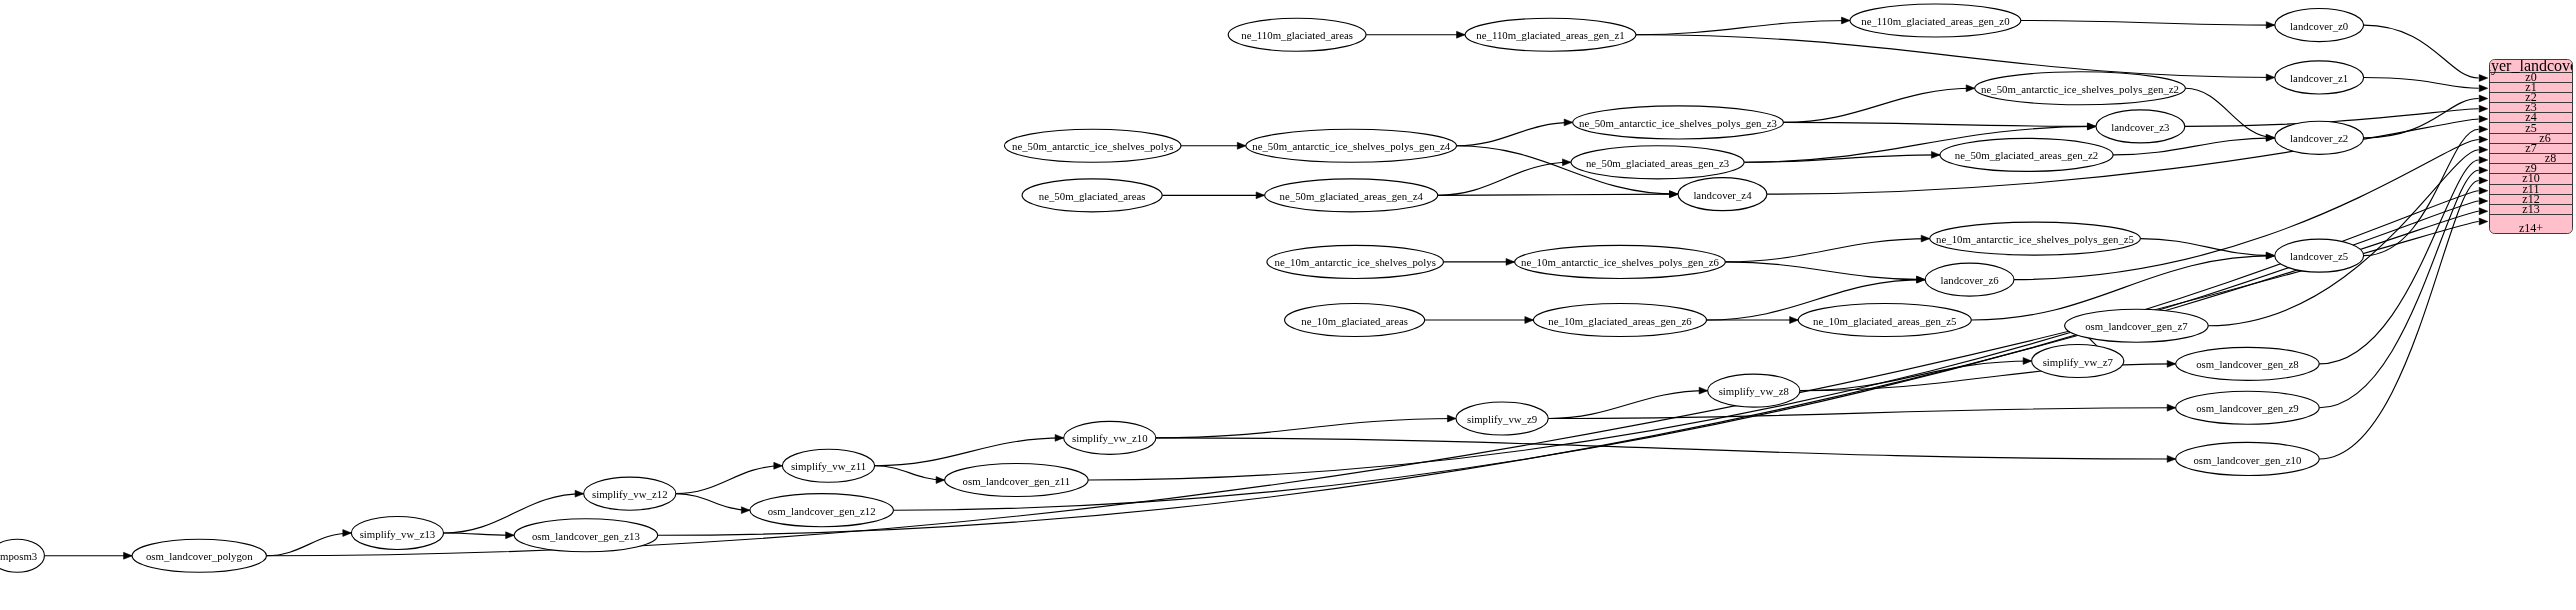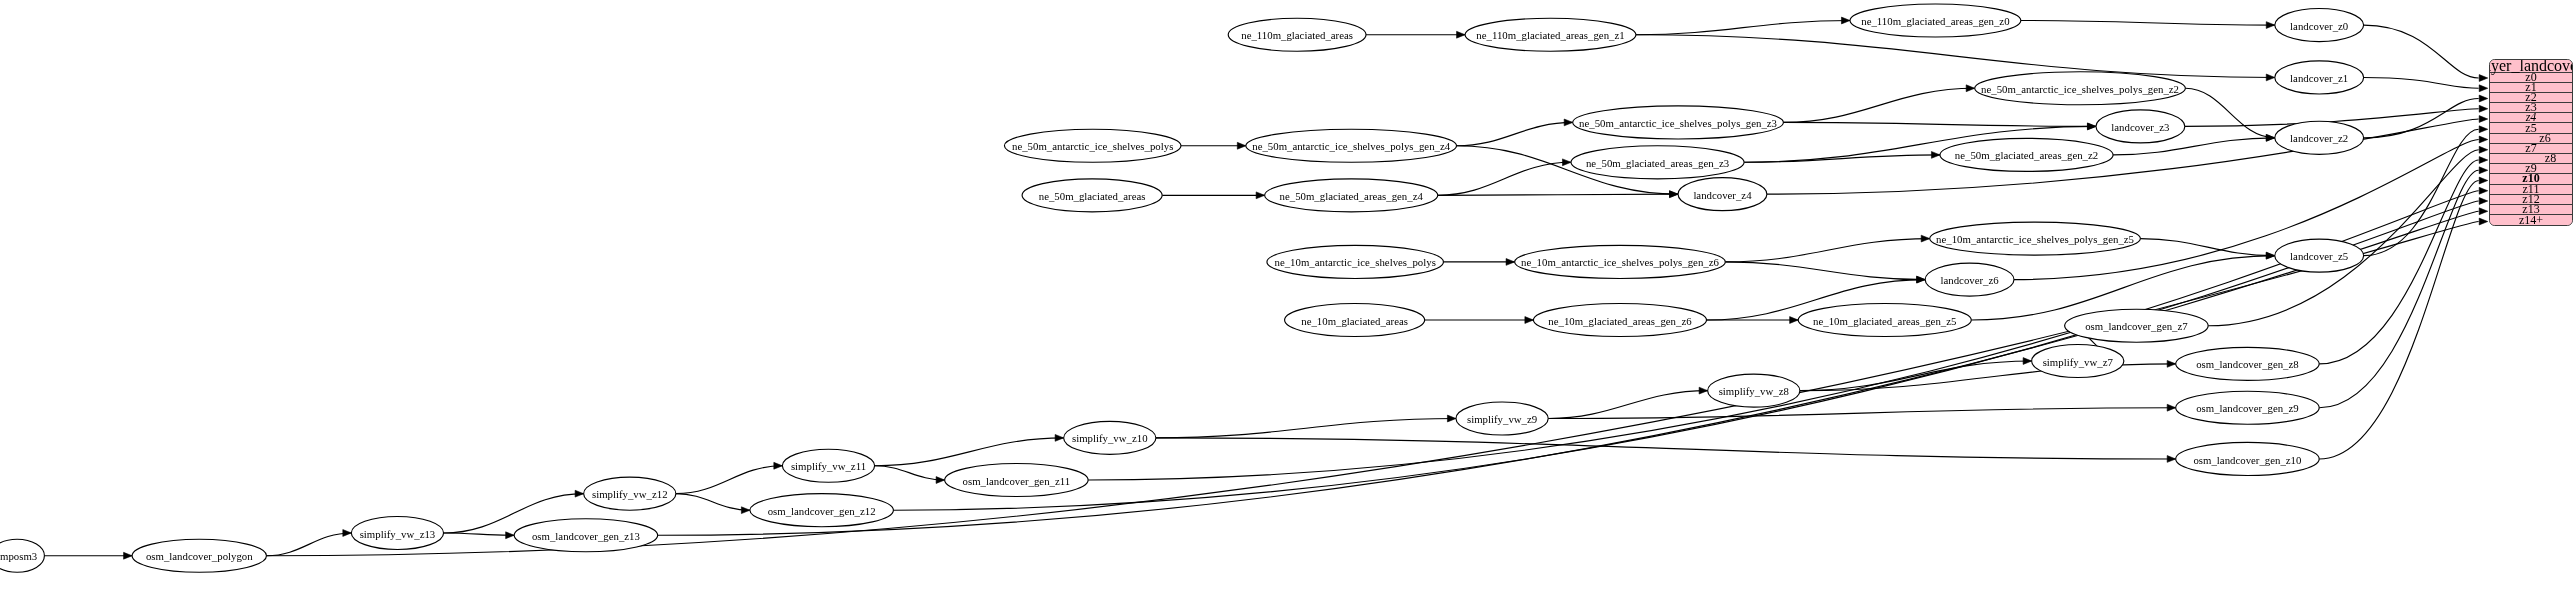--- a/index.html
+++ b/index.html
@@ -33,21 +33,21 @@
     overflow:hidden;
   }
   #layer-table .tbl-row{
     box-sizing:border-box;
     display:flex;align-items:center;justify-content:center;
     background:#ffc0cb;
     color:#000000;
     font-family:"Liberation Serif", serif;
     border-bottom:1.1px solid #3b3b3b;
   }
-  #layer-table .tbl-row:last-child{border-bottom:none;}
+  #layer-table .tbl-row:last-child{border-bottom:none;margin-top:8px;}
   #layer-table .tbl-head{font-size:16px;}
   #layer-table .tbl-cell{font-size:12px;}
 </style>
 </head>
 <body>
 
 <div id="stage">
 
   <svg id="graph-svg" xmlns="http://www.w3.org/2000/svg" viewBox="0 0 4524 1073">
     <g id="edge-layer">
@@ -323,27 +323,27 @@
         </g>
       </g>
   </svg>
 
   <div id="layer-table" style="left: 2489px; top: 59px; width: 84px;">
     <div class="tbl-row tbl-head" style="height: 12.5px;">layer_landcover</div>
   <div class="tbl-row tbl-cell" style="height: 10.2px;">z0</div>
       <div class="tbl-row tbl-cell" style="height: 10.2px; text-align: center;">z1</div>
       <div class="tbl-row tbl-cell" style="height: 10.2px;">z2</div>
       <div class="tbl-row tbl-cell" style="height: 10.2px;">z3</div>
-      <div class="tbl-row tbl-cell" style="height: 10.2px; font-style: italic;">z4</div>
+      <div class="tbl-row tbl-cell" style="height: 10.2px;">z4</div>
       <div class="tbl-row tbl-cell" style="height: 10.2px; text-align: right;">z5</div>
       <div class="tbl-row tbl-cell" style="height: 10.2px; padding-left: 28px;">z6</div>
       <div class="tbl-row tbl-cell" style="height: 10.2px;">z7</div>
       <div class="tbl-row tbl-cell" style="height: 10.2px; padding-left: 39px;">z8</div>
       <div class="tbl-row tbl-cell" style="height: 10.2px;">z9</div>
-      <div class="tbl-row tbl-cell" style="height: 10.2px; font-weight: bold;">z10</div>
+      <div class="tbl-row tbl-cell" style="height: 10.2px;">z10</div>
       <div class="tbl-row tbl-cell" style="height: 10.2px;">z11</div>
       <div class="tbl-row tbl-cell" style="height: 10.2px;">z12</div>
       <div class="tbl-row tbl-cell" style="height: 10.2px; font-family: Liberation Serif, serif;">z13</div>
       <div class="tbl-row tbl-cell" style="height: 10.2px;">z14+</div>
     </div>
 
 </div>
 
 
 </body></html>

